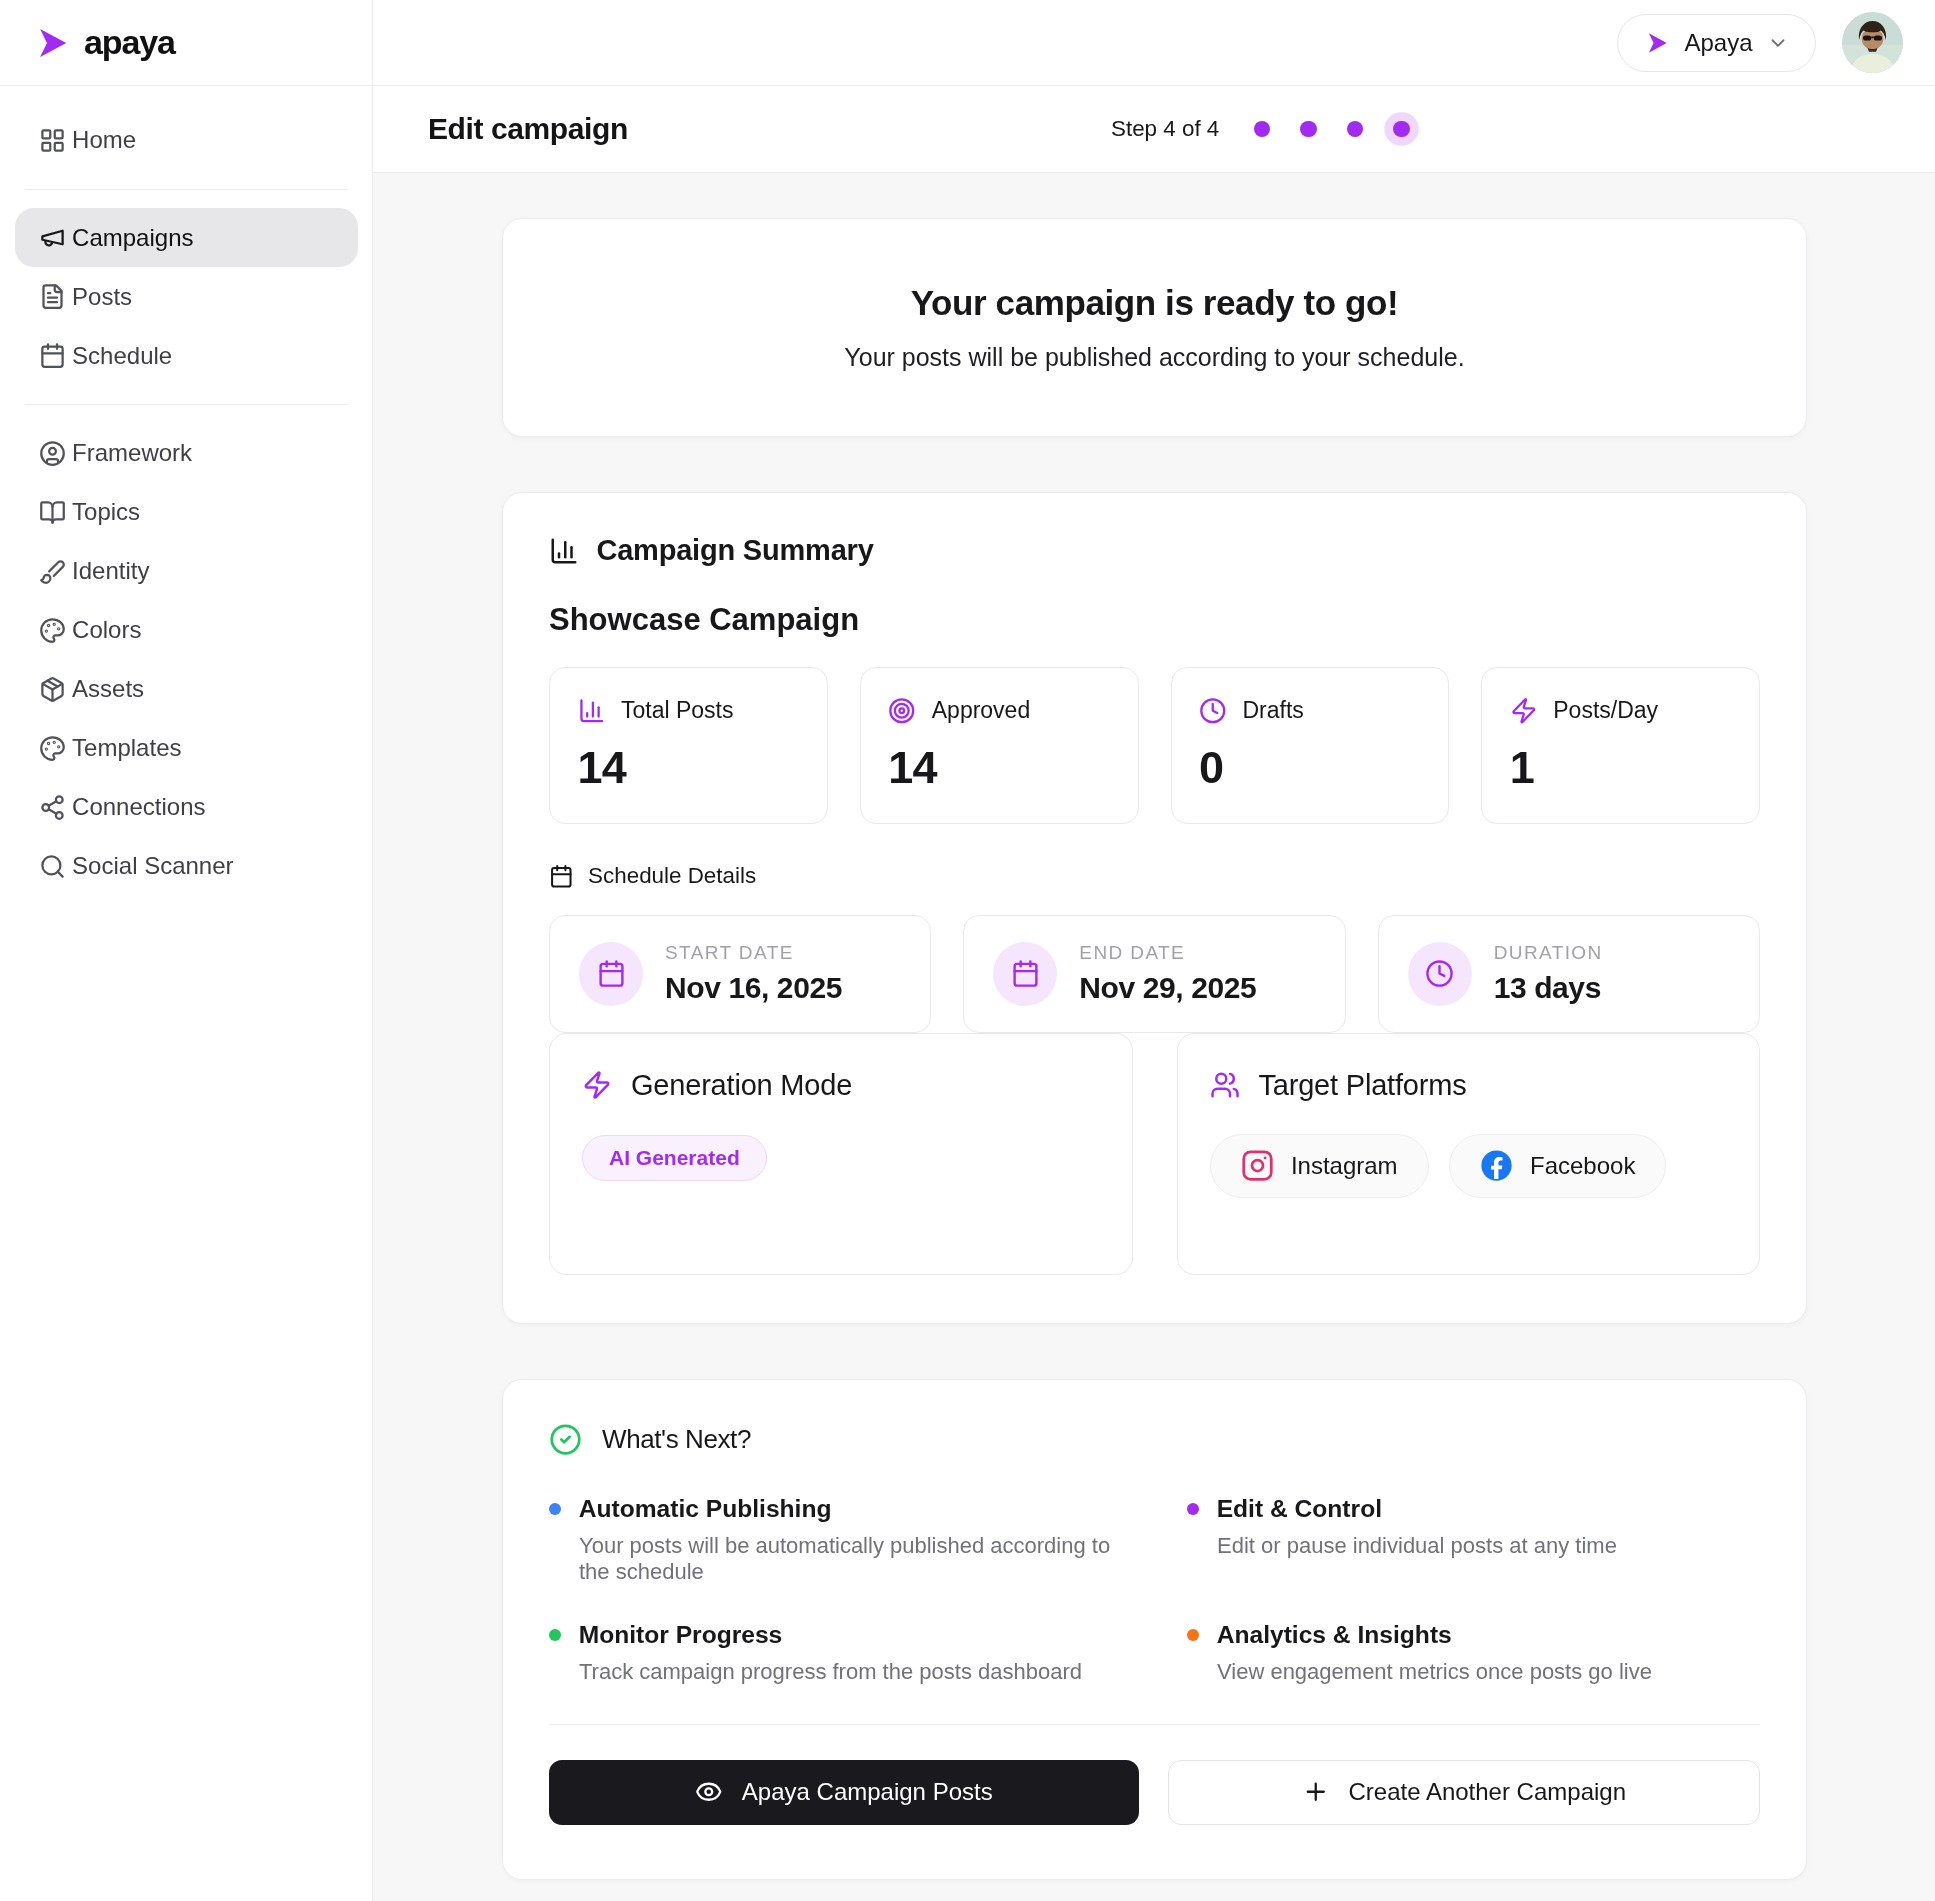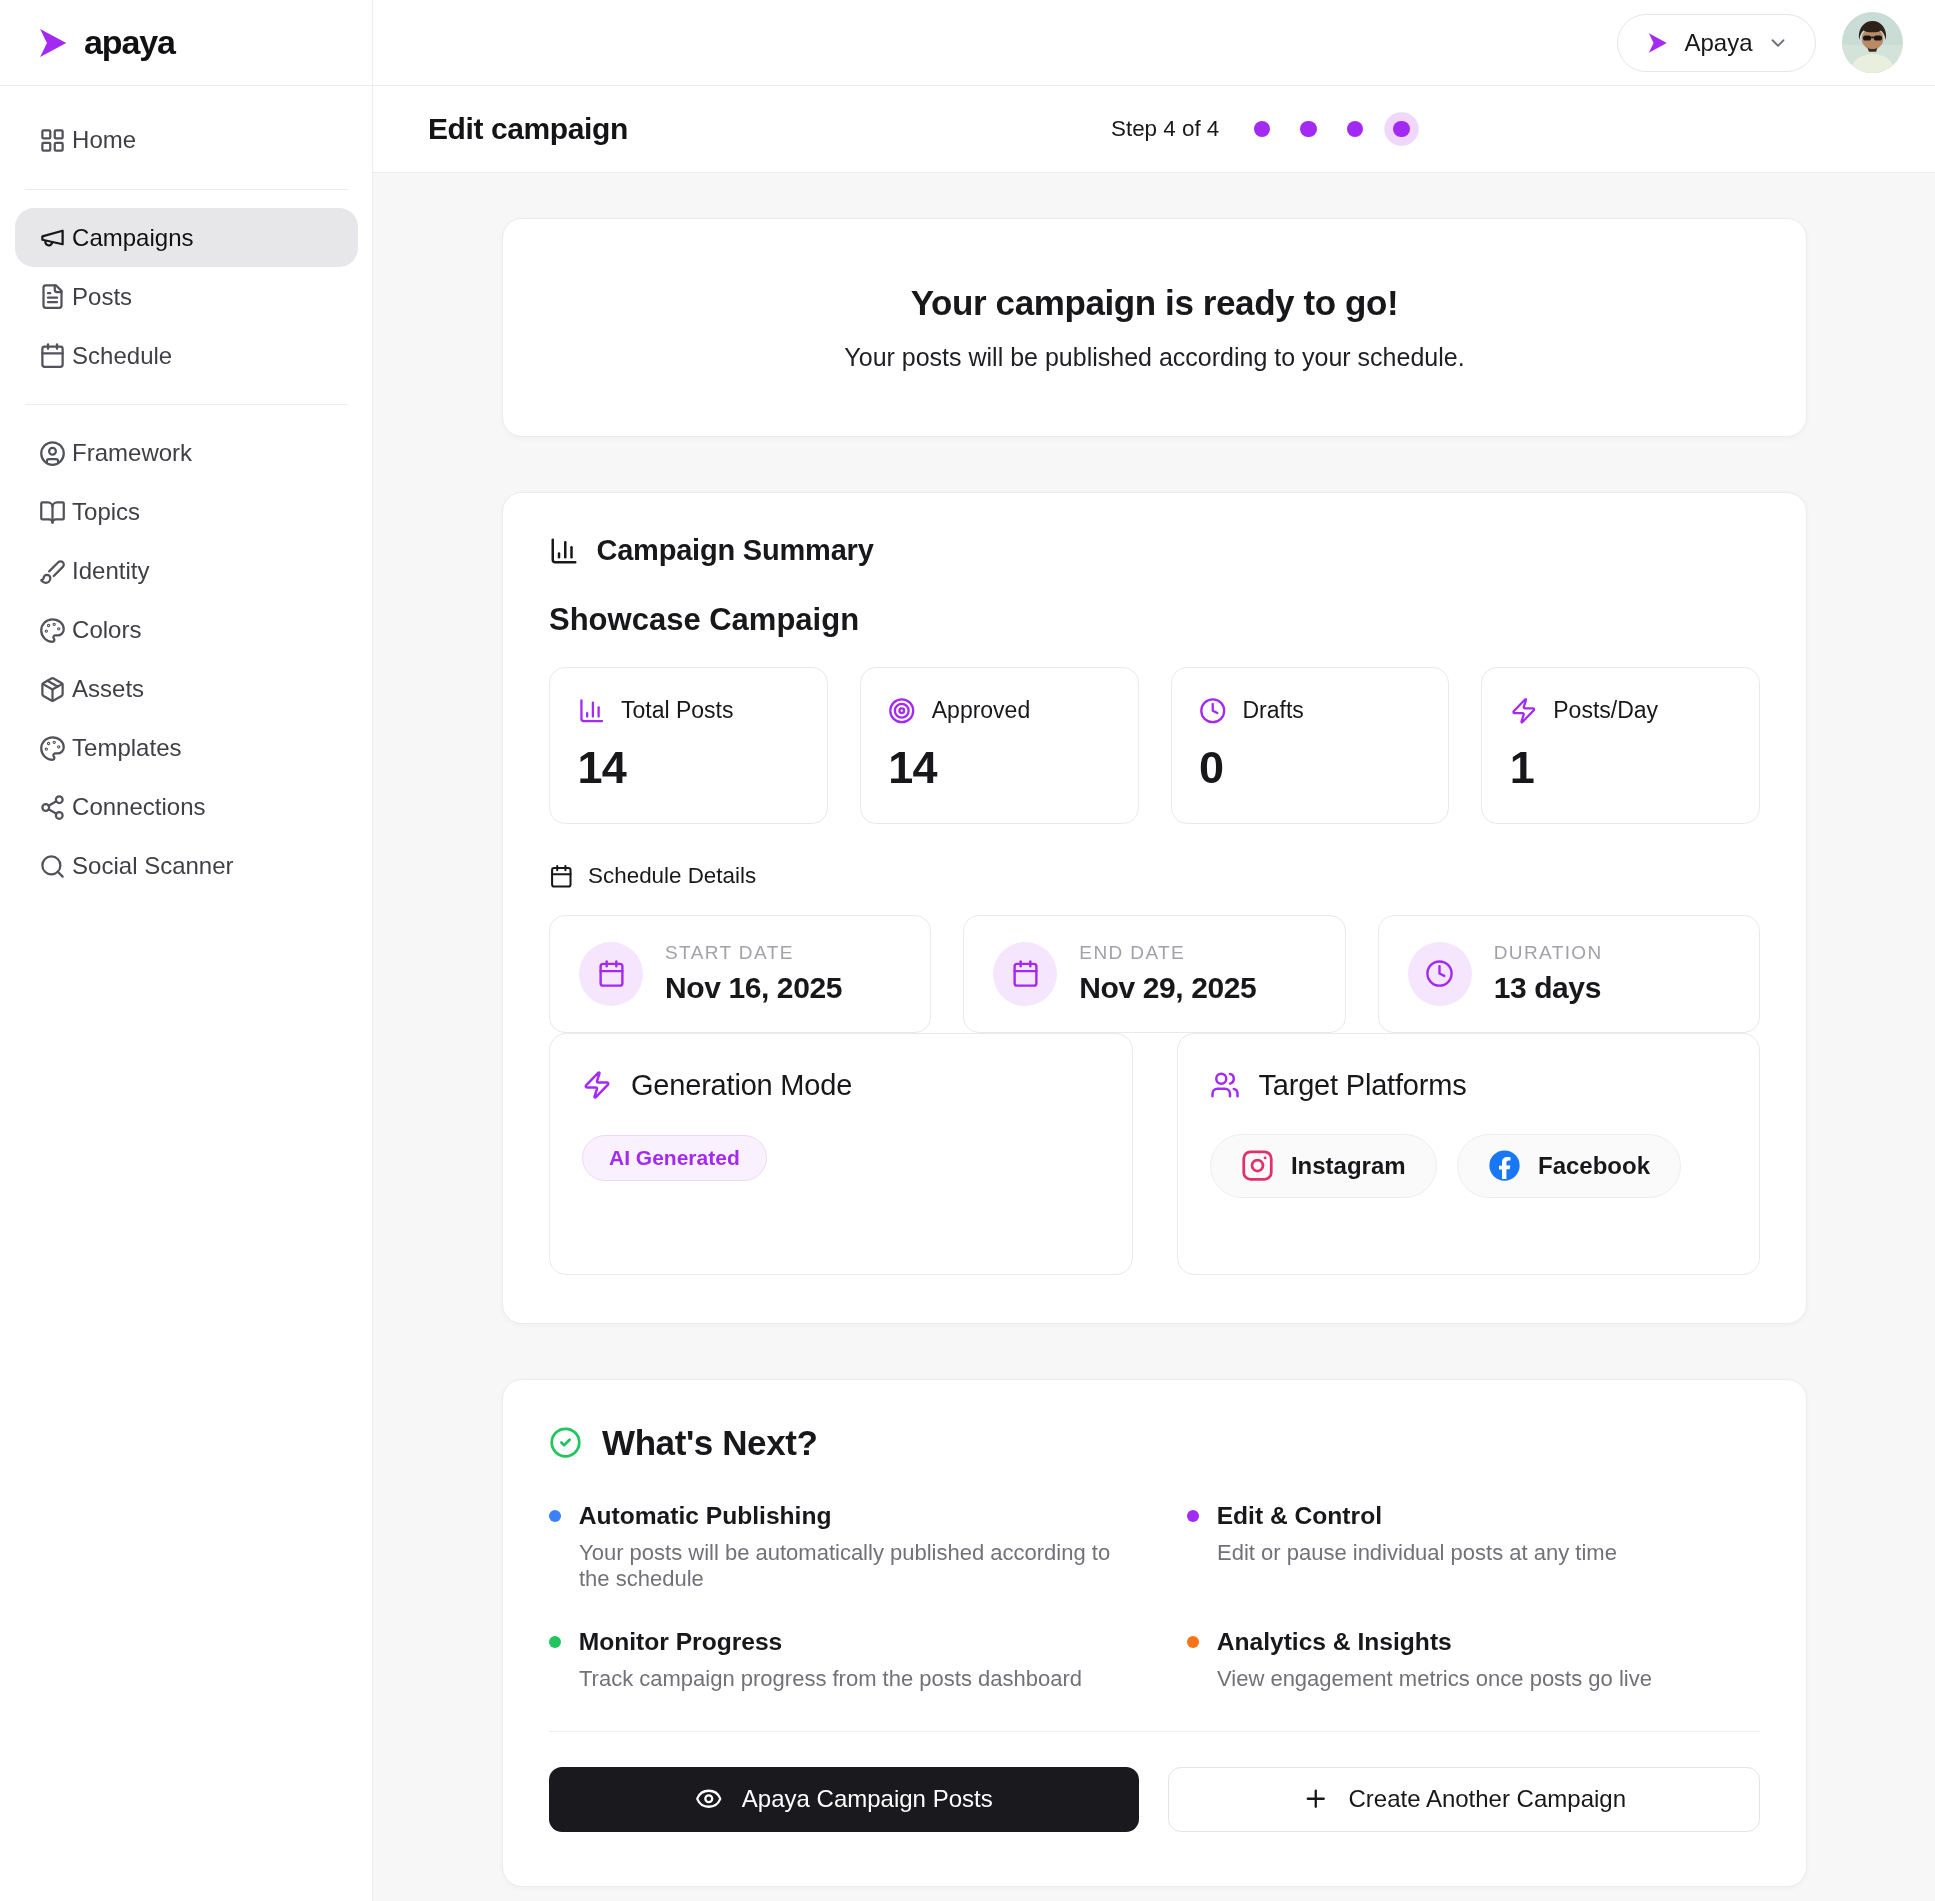--- a/index.html
+++ b/index.html
@@ -79,27 +79,27 @@
   .sched-icon svg { width:29px; height:29px; color:var(--accent); }
   .sched-label { font-size:19px; font-weight:500; letter-spacing:1.4px; color:#a1a1aa; }
   .sched-value { margin-top:7.2px; font-size:30px; font-weight:700; letter-spacing:-0.4px; }
   .two-col { display:grid; grid-template-columns:1fr 1fr; gap:44px;border-radius:21px; }
   .info-box { border:0.7px solid var(--border2); border-radius:17.4px; padding:35px 32px; min-height:242px; background:#fff; }
   .info-head { display:flex; align-items:center; gap:19px; font-size:29px; font-weight:500; letter-spacing:-0.2px; }
   .info-head svg { width:30px; height:30px; color:var(--accent); }
   .badge { display:inline-block; margin-top:33px; font-size:21px; font-weight:700; color:var(--accent); background:var(--badge-bg); border:1.4px solid var(--badge-border); border-radius:723px; padding:10px 26px; }
   .pill-row { margin-top:32px; display:flex; gap:20px; }
   .pill-row + .pill-row { margin-top:19px; }
-  .pill { height:64px; display:inline-flex; align-items:center; gap:17.4px; background:#fafafa; border:0.7px solid #eeeef0; border-radius:723px; padding:0 30px; font-size:24px; font-weight:700; }
+  .pill { height:64px; display:inline-flex; align-items:center; gap:17.4px; background:#fafafa; border:0.7px solid #eeeef0; border-radius:723px; padding:0 30px; font-size:24px; font-weight:400; }
   .pill svg { width:33px; height:33px; }
   .ig { color:#e1306c; }
 
   
   .next { padding:43px 46px 54px; }
-  .next-head { display:flex; align-items:center; gap:20px; font-size:35px; font-weight:700; letter-spacing:-0.4px; }
+  .next-head { display:flex; align-items:center; gap:20px; font-size:26px; font-weight:400; letter-spacing:-0.4px; }
   .next-head svg { width:33px; height:33px; color:#22c55e; }
   .next-grid { margin-top:39px; display:grid; grid-template-columns:1fr 1fr; column-gap:65px; row-gap:36px; }
   .ni-title { display:flex; align-items:center; gap:17.4px; font-size:24.6px; font-weight:600; }
   .bullet { width:12.3px; height:12.3px; border-radius:50%; flex:0 0 12.3px; }
   .b-blue{background:#3b82f6;} .b-purple{background:var(--accent);} .b-green{background:#22c55e;} .b-orange{background:#f97316;}
   .ni-desc { margin-top:10px; padding-left:30px; font-size:22px; color:#71717a; }
   .next-divider { margin-top:39px; height:0.7px; background:#ededf0; }
   .btn-row { margin-top:35px; display:flex; gap:29px; }
   .btn { flex:1; height:65px; border-radius:13px; display:flex; align-items:center; justify-content:center; gap:19px; font-size:24px; font-weight:500; cursor:pointer; border:none; font-family:inherit; }
   .btn svg { width:27.5px; height:27.5px; }

